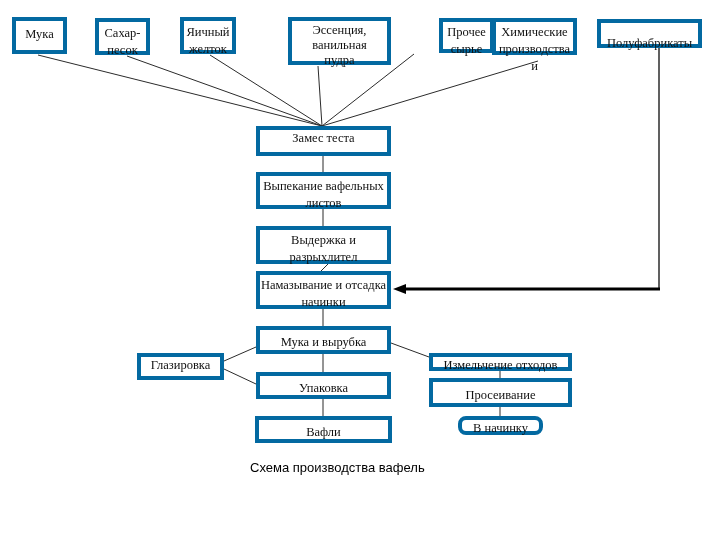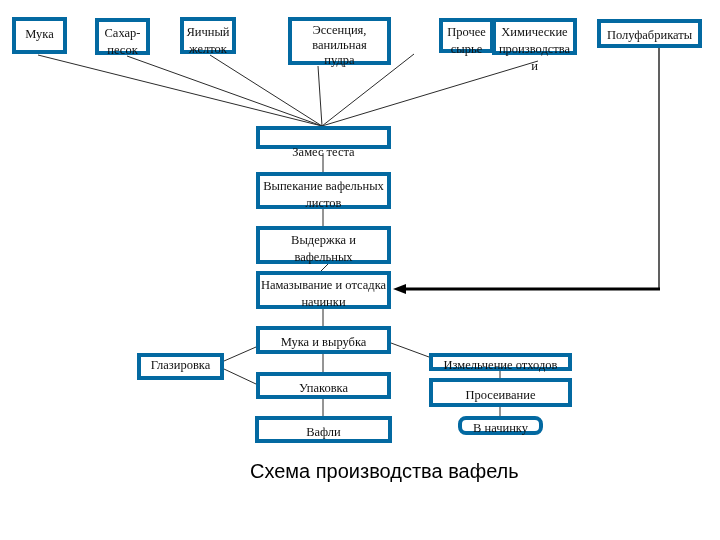--- a/index.html
+++ b/index.html
@@ -14,37 +14,37 @@
     text-align:center;font-size:12.5px;line-height:17px;
     color:#111;white-space:pre-line;overflow:visible;
   }
   
   .n-flour      {left:12px; top:17px; width:55px; height:37px;padding-top:5px;}
   .n-sugar      {left:95px; top:18px; width:55px; height:37px;padding-top:3px;}
   .n-egg        {left:180px;top:17px; width:56px; height:37px;padding-top:3px;}
   .n-essence    {left:288px;top:17px; width:103px;height:48px;padding-top:2px;line-height:15px;}
   .n-other      {left:408px;top:18px; width:55px; height:35px;padding-top:2px;margin-left:31px;}
   .n-leavening  {left:492px;top:18px; width:85px; height:37px;padding-top:2px;}
-  .n-semi       {left:597px;top:19px; width:105px;height:29px;padding-top:4px;}
+  .n-semi       {left:597px;top:19px; width:105px;height:29px;padding-top:12px;}
   
-  .n-kneading   {left:256px;top:126px;width:135px;height:23px;padding-top:14px;}
+  .n-kneading   {left:256px;top:126px;width:135px;height:30px;padding-top:0;}
   .n-baking     {left:256px;top:172px;width:135px;height:37px;padding-top:2px;}
   .n-cooling    {left:256px;top:226px;width:135px;height:38px;padding-top:2px;}
   .n-spreading  {left:256px;top:271px;width:135px;height:38px;padding-top:2px;}
   .n-cutting    {left:256px;top:326px;width:135px;height:28px;padding-top:4px;}
   .n-packing    {left:256px;top:372px;width:135px;height:27px;padding-top:4px;}
   .n-wafers     {left:255px;top:416px;width:137px;height:27px;padding-top:4px;}
   
   .n-glazing    {left:137px;top:353px;width:87px; height:27px;}
   .n-waste      {left:429px;top:353px;width:143px;height:18px;padding-top:0px;}
   .n-sifting    {left:429px;top:378px;width:143px;height:29px;padding-top:5px;}
   .n-intofill   {left:458px;top:416px;width:85px; height:19px;padding-top:0px;border-radius:8px;}
   .caption{
     position:absolute;left:250px;top:460px;
-    font-family:"Liberation Sans",sans-serif;font-size:20px;color:#000;
+    font-family:"Liberation Sans",sans-serif;font-size:13px;color:#000;
     white-space:nowrap;
   }
 </style>
 </head>
 <body>
 
 <div class="stage">
 
   <svg class="wires" viewBox="0 0 720 540" xmlns="http://www.w3.org/2000/svg">
     <g stroke="#2b2b2b" stroke-width="1" fill="none">
@@ -90,21 +90,21 @@
 сырье</div>
   <div class="node n-leavening">Химические
 производства
 и</div>
   <div class="node n-semi">Полуфабрикаты</div>
 
   <div class="node n-kneading">Замес теста</div>
   <div class="node n-baking">Выпекание вафельных
 листов</div>
   <div class="node n-cooling">Выдержка и
-вафельных</div>
+разрыхлител</div>
   <div class="node n-spreading">Намазывание и отсадка
 начинки</div>
   <div class="node n-cutting">Мука и вырубка</div>
   <div class="node n-glazing">Глазировка</div>
   <div class="node n-waste">Измельчение отходов</div>
   <div class="node n-packing">Упаковка</div>
   <div class="node n-sifting">Просеивание</div>
   <div class="node n-wafers">Вафли</div>
   <div class="node n-intofill">В начинку</div>
 

